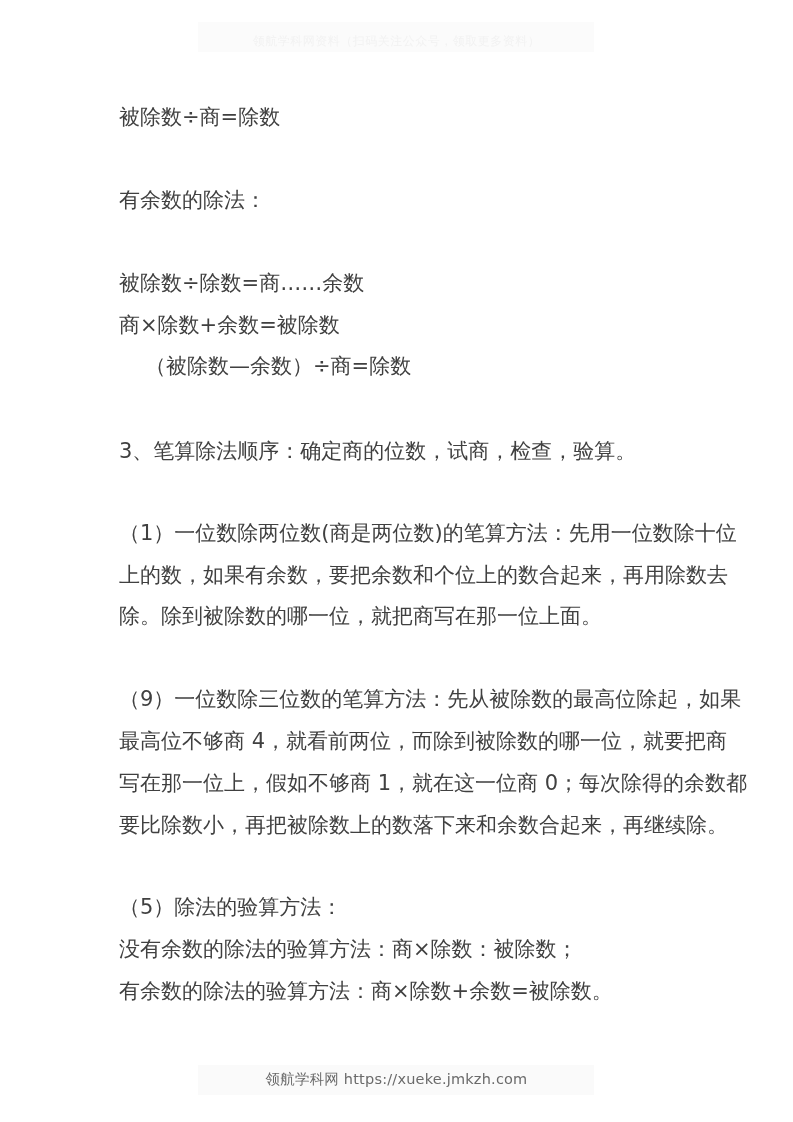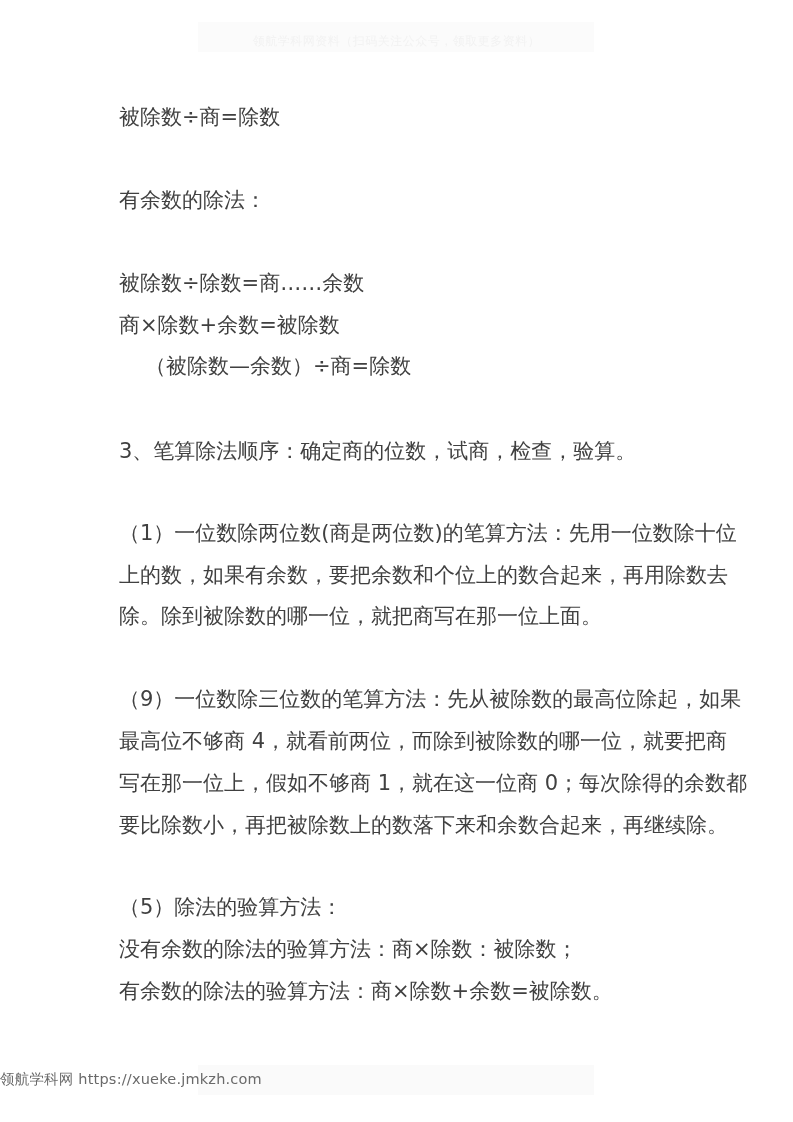--- a/index.html
+++ b/index.html
@@ -61,21 +61,21 @@
       background: #fafafa;
     }
     .footer-watermark {
       position: absolute;
       left: 0;
       top: 1070px;
       width: 793px;
       text-align center;
       font-size: 14.5px;
       color: #6a6a6a;
-      text-align: left;
+      text-align: center;
       letter-spacing: 0.2px;
     }
   </style>
 </head>
 <body>
 
 <div class="header-band"></div>
 <div class="header-watermark">领航学科网资料（扫码关注公众号，领取更多资料）</div>
 
 <div class="page-body">

